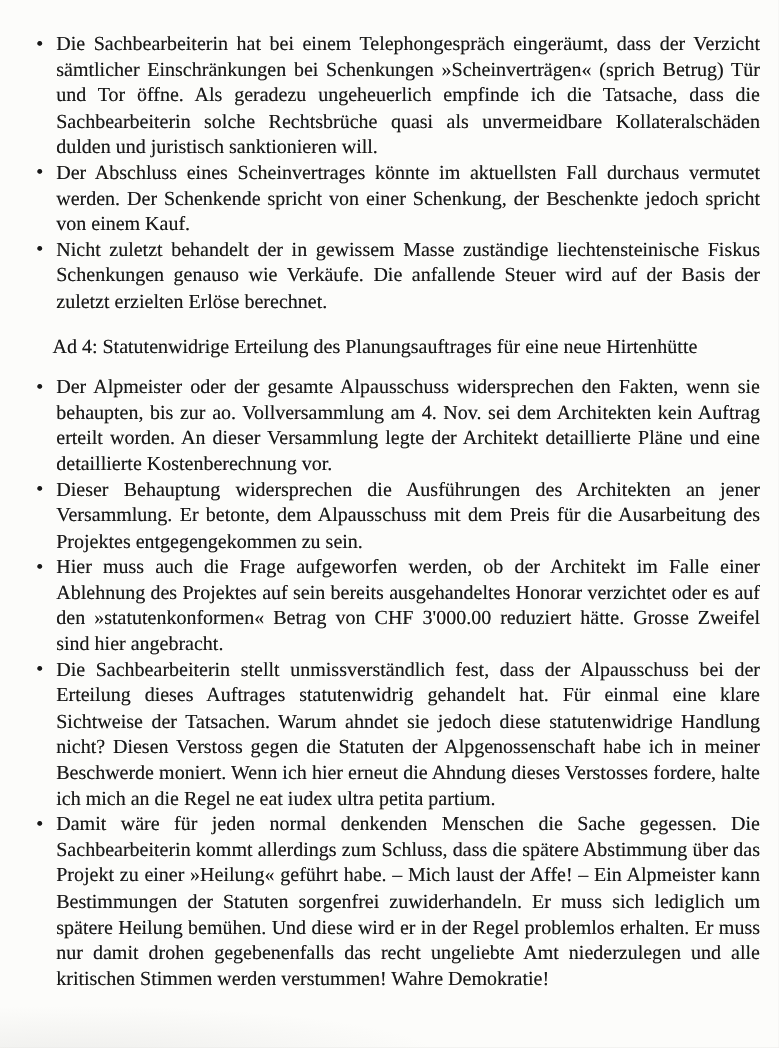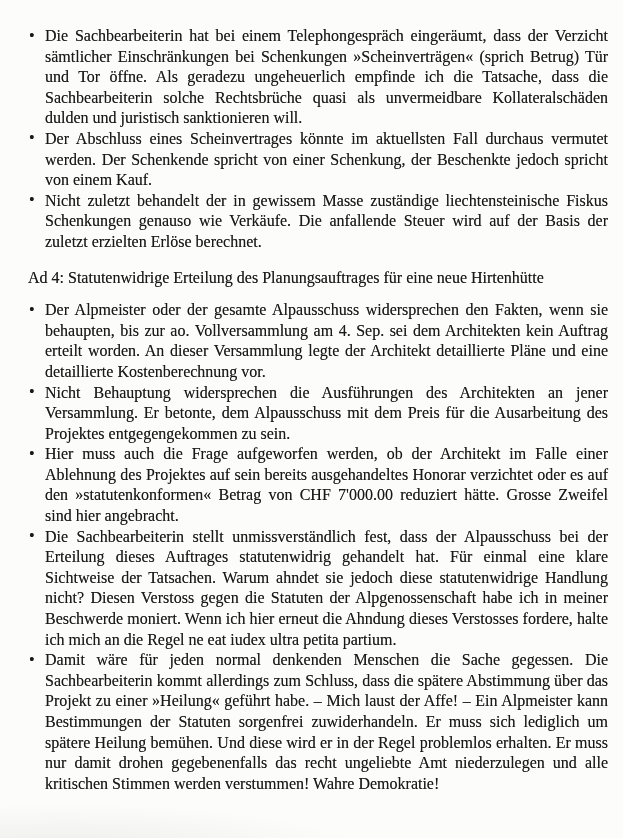--- a/index.html
+++ b/index.html
@@ -37,40 +37,40 @@
   ul.bullet-list li {
     position: relative;
     padding-left: 17px;
   }
   ul.bullet-list .marker {
     position: absolute;
     left: 1px;
     top: -0.5px;
   }
   .section-heading {
-    margin: 15px 0 12px 0;
+    margin: 15px 0 12px 14px;
     text-align: left;
   }
   .it {
   }
 </style>
 </head>
 <body>
 
 <div class="page">
 
   <ul class="bullet-list">
       <li><span class="marker">•</span><span>Die Sachbearbeiterin hat bei einem Telephongespräch eingeräumt, dass der Verzicht sämtlicher Einschränkungen bei Schenkungen »Scheinverträgen« (sprich Betrug) Tür und Tor öffne. Als geradezu ungeheuerlich empfinde ich die Tatsache, dass die Sachbearbeiterin solche Rechtsbrüche quasi als unvermeidbare Kollateralschäden dulden und juristisch sanktionieren will.</span></li>
       <li><span class="marker">•</span><span>Der Abschluss eines Scheinvertrages könnte im aktuellsten Fall durchaus vermutet werden. Der Schenkende spricht von einer Schenkung, der Beschenkte jedoch spricht von einem Kauf.</span></li>
       <li><span class="marker">•</span><span>Nicht zuletzt behandelt der in gewissem Masse zuständige liechtensteinische Fiskus Schenkungen genauso wie Verkäufe. Die anfallende Steuer wird auf der Basis der zuletzt erzielten Erlöse berechnet.</span></li>
     </ul>
 
   <div class="section-heading">Ad 4: Statutenwidrige Erteilung des Planungsauftrages für eine neue Hirtenhütte</div>
 
   <ul class="bullet-list">
-      <li><span class="marker">•</span><span>Der Alpmeister oder der gesamte Alpausschuss widersprechen den Fakten, wenn sie behaupten, bis zur ao. Vollversammlung am 4. Sep. sei dem Architekten kein Auftrag erteilt worden. An dieser Versammlung legte der Architekt detaillierte Pläne und eine detaillierte Kostenberechnung vor.</span></li>
-      <li><span class="marker">•</span><span>Nicht Behauptung widersprechen die Ausführungen des Architekten an jener Versammlung. Er betonte, dem Alpausschuss mit dem Preis für die Ausarbeitung des Projektes entgegengekommen zu sein.</span></li>
-      <li><span class="marker">•</span><span>Hier muss auch die Frage aufgeworfen werden, ob der Architekt im Falle einer Ablehnung des Projektes auf sein bereits ausgehandeltes Honorar verzichtet oder es auf den »statutenkonformen« Betrag von CHF 7'000.00 reduziert hätte. Grosse Zweifel sind hier angebracht.</span></li>
+      <li><span class="marker">•</span><span>Der Alpmeister oder der gesamte Alpausschuss widersprechen den Fakten, wenn sie behaupten, bis zur ao. Vollversammlung am 4. Nov. sei dem Architekten kein Auftrag erteilt worden. An dieser Versammlung legte der Architekt detaillierte Pläne und eine detaillierte Kostenberechnung vor.</span></li>
+      <li><span class="marker">•</span><span>Dieser Behauptung widersprechen die Ausführungen des Architekten an jener Versammlung. Er betonte, dem Alpausschuss mit dem Preis für die Ausarbeitung des Projektes entgegengekommen zu sein.</span></li>
+      <li><span class="marker">•</span><span>Hier muss auch die Frage aufgeworfen werden, ob der Architekt im Falle einer Ablehnung des Projektes auf sein bereits ausgehandeltes Honorar verzichtet oder es auf den »statutenkonformen« Betrag von CHF 3'000.00 reduziert hätte. Grosse Zweifel sind hier angebracht.</span></li>
       <li><span class="marker">•</span><span>Die Sachbearbeiterin stellt unmissverständlich fest, dass der Alpausschuss bei der Erteilung dieses Auftrages statutenwidrig gehandelt hat. Für einmal eine klare Sichtweise der Tatsachen. Warum ahndet sie jedoch diese statutenwidrige Handlung nicht? Diesen Verstoss gegen die Statuten der Alpgenossenschaft habe ich in meiner Beschwerde moniert. Wenn ich hier erneut die Ahndung dieses Verstosses fordere, halte ich mich an die Regel </span><span class="it">ne eat iudex ultra petita partium</span><span>.</span></li>
       <li><span class="marker">•</span><span>Damit wäre für jeden normal denkenden Menschen die Sache gegessen. Die Sachbearbeiterin kommt allerdings zum Schluss, dass die spätere Abstimmung über das Projekt zu einer »Heilung« geführt habe. – Mich laust der Affe! – Ein Alpmeister kann Bestimmungen der Statuten sorgenfrei zuwiderhandeln. Er muss sich lediglich um spätere Heilung bemühen. Und diese wird er in der Regel problemlos erhalten. Er muss nur damit drohen gegebenenfalls das recht ungeliebte Amt niederzulegen und alle kritischen Stimmen werden verstummen! Wahre Demokratie!</span></li>
     </ul>
 
 </div>
 
 </body></html>

